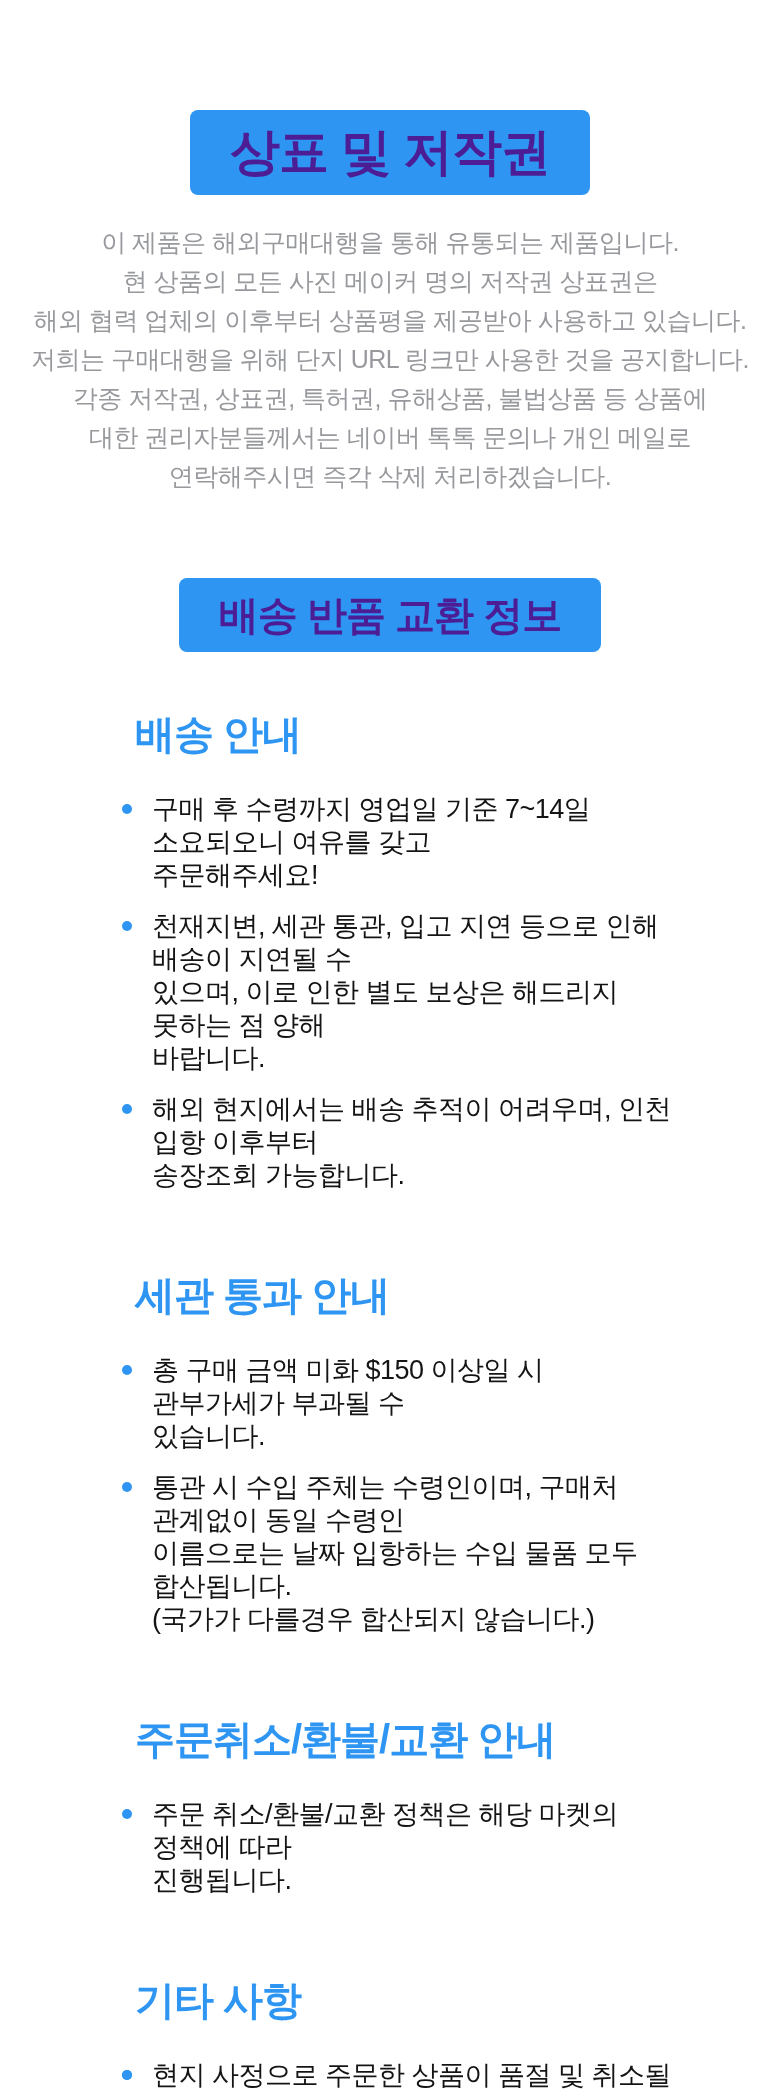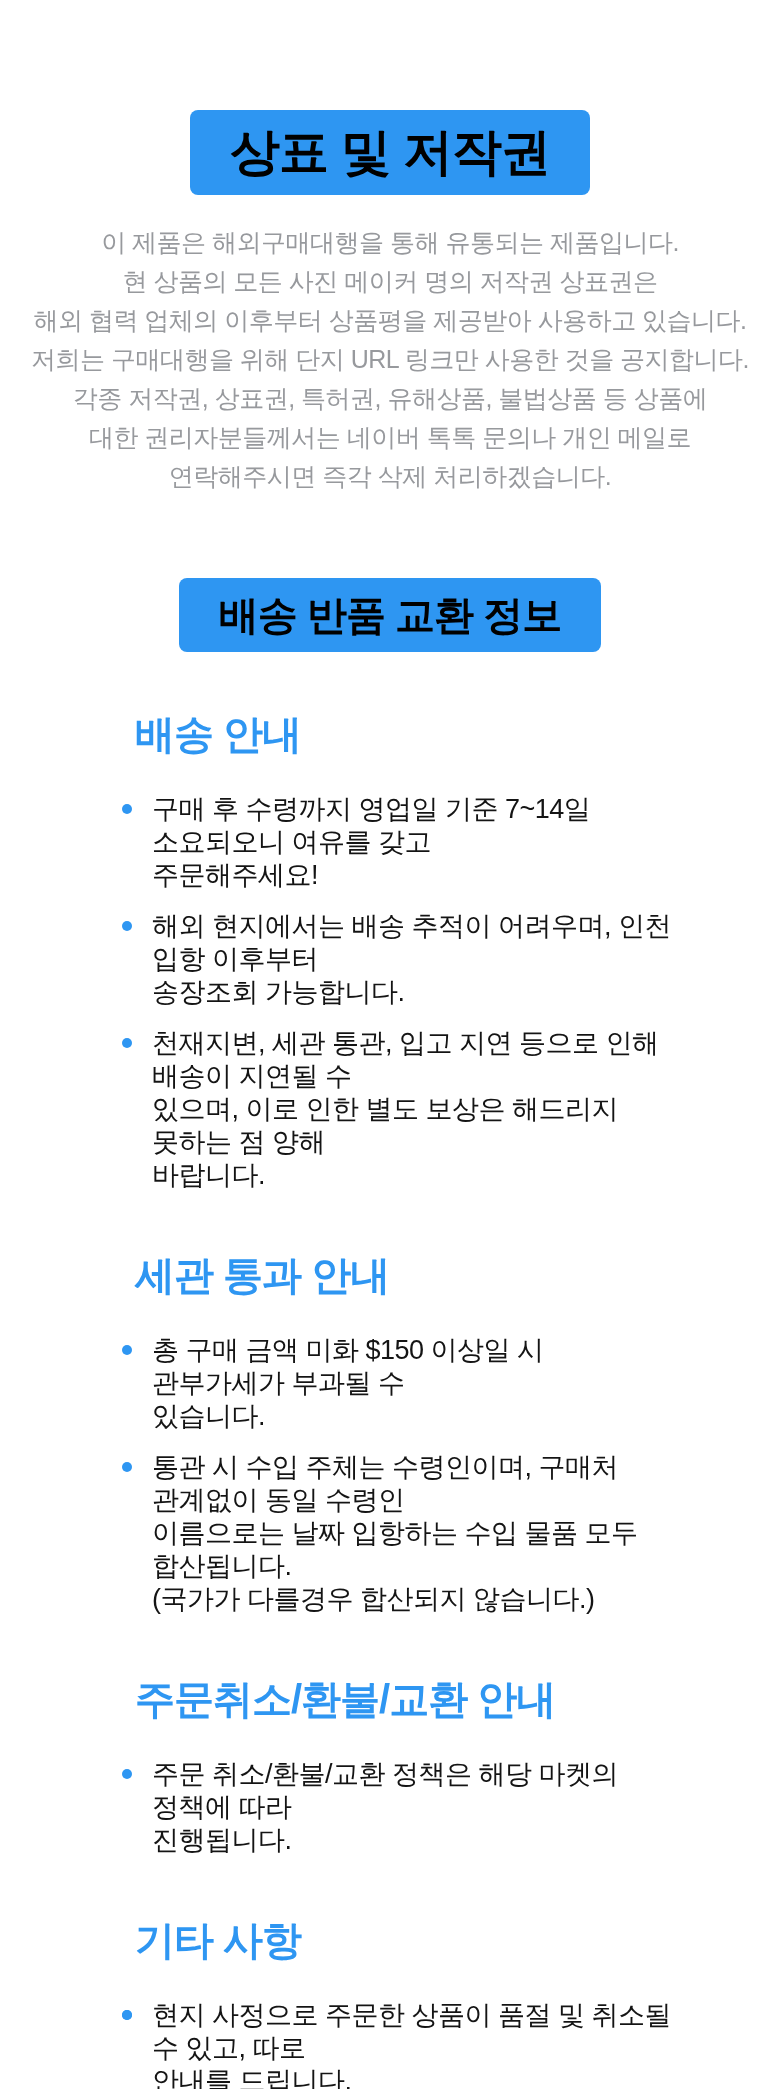--- a/index.html
+++ b/index.html
@@ -18,21 +18,21 @@
     width:780px;
     min-height:2089px;
     background:#ffffff;
     overflow:hidden;
   }
   
   .banner{
     display:table;
     margin:0 auto;
     background:var(--accent);
-    color:#000000;
+    color:#4c1d95;
     font-weight:800;
     font-size:50px;
     line-height:1.1;
     letter-spacing:-1px;
     padding:15px 40px;
     border-radius:8px;
     white-space:nowrap;
   }
   .banner.first{margin-top:110px;}
   .banner.second{margin-top:82px;font-size:40px;}
@@ -42,21 +42,21 @@
     text-align:center;
     color:var(--muted);
     font-size:25px;
     line-height:39px;
     font-weight:500;
     letter-spacing:-0.5px;
   }
   
   .section{margin-left:135px;margin-right:90px;}
   .section h2{
-    margin-top:60px;
+    margin-top:80px;
     color:var(--accent);
     font-weight:800;
     font-size:40px;
     line-height:46px;
     letter-spacing:-1px;
   }
   .section.first-section h2{margin-top:59px;}
   .bullets{
     list-style:none;
     margin-top:36px;
@@ -103,26 +103,26 @@
 
   <div class="banner second">배송 반품 교환 정보</div>
 
   <div class="section first-section">
     <h2>배송 안내</h2>
     <ul class="bullets">
 
         <li><span class="dot"></span><span>구매 후 수령까지 영업일 기준 7~14일 소요되오니 여유를 갖고
 주문해주세요!</span></li>
 
-        <li><span class="dot"></span><span>해외 현지에서는 배송 추적이 어려우며, 인천 입항 이후부터
-송장조회 가능합니다.</span></li>
-
         <li><span class="dot"></span><span>천재지변, 세관 통관, 입고 지연 등으로 인해 배송이 지연될 수
 있으며, 이로 인한 별도 보상은 해드리지 못하는 점 양해
 바랍니다.</span></li>
+
+        <li><span class="dot"></span><span>해외 현지에서는 배송 추적이 어려우며, 인천 입항 이후부터
+송장조회 가능합니다.</span></li>
       </ul>
   </div>
 
   <div class="section">
     <h2>세관 통과 안내</h2>
     <ul class="bullets">
 
         <li><span class="dot"></span><span>총 구매 금액 미화 $150 이상일 시 관부가세가 부과될 수
 있습니다.</span></li>
 

